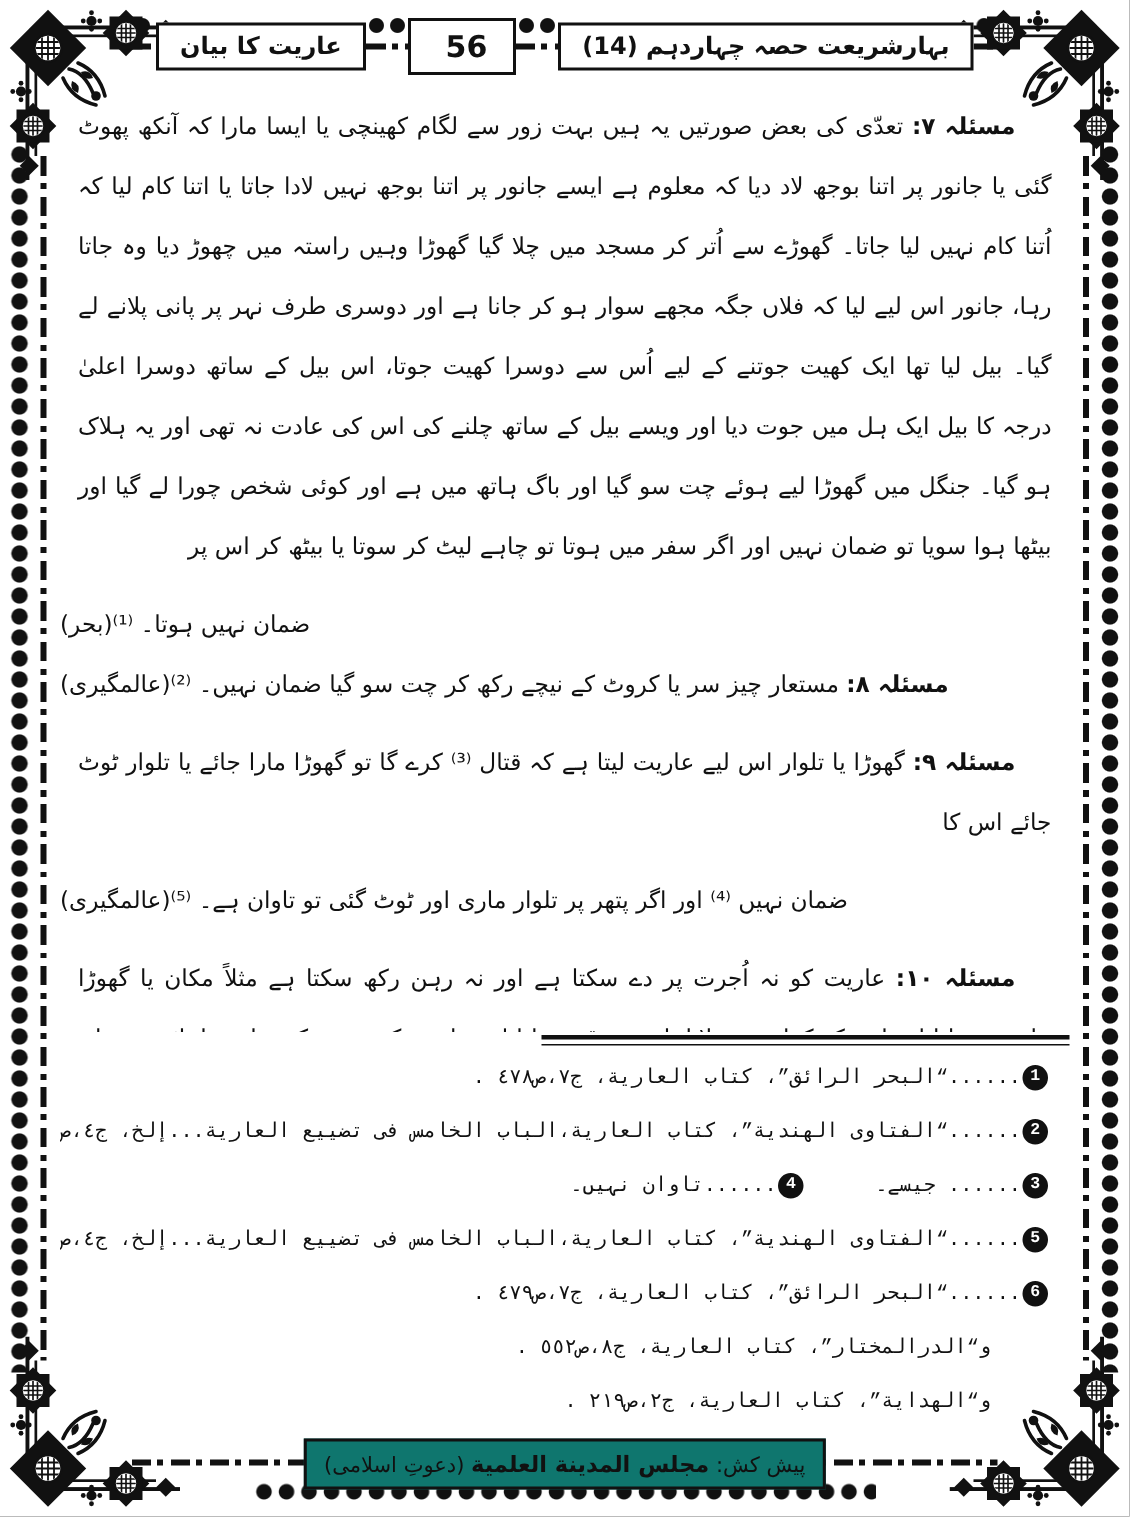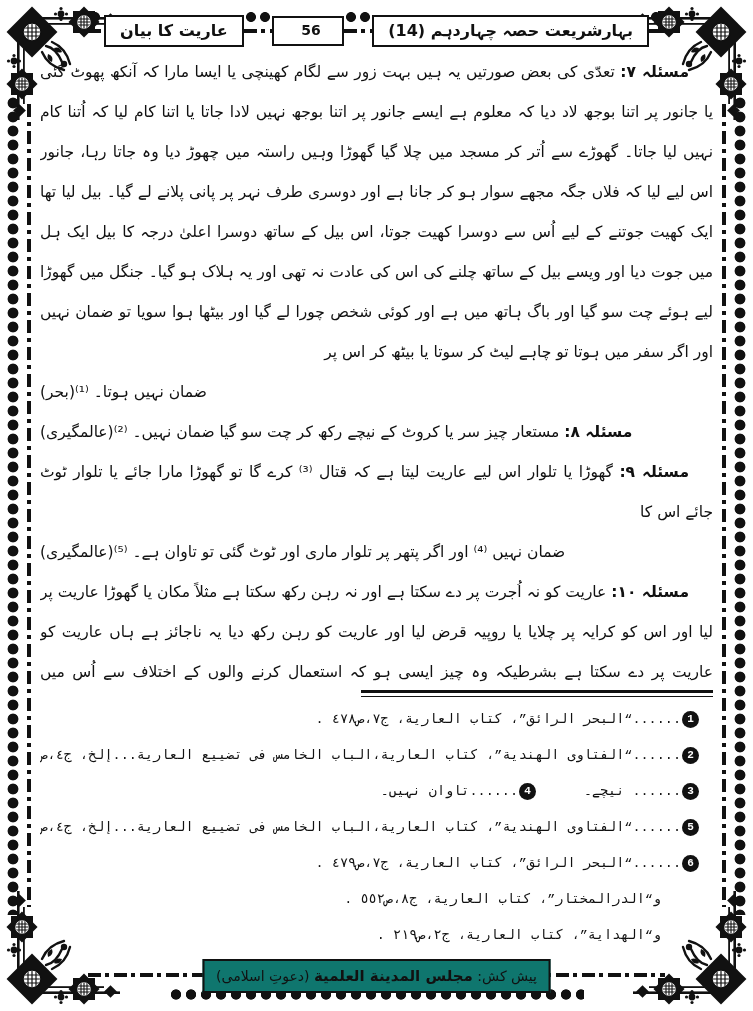--- a/index.html
+++ b/index.html
@@ -53,29 +53,29 @@
       repeating-linear-gradient(90deg,#111 0 13px,transparent 13px 17px,#111 17px 21px,transparent 21px 26px);
     background-size:14px 10px, 100% 4px;
     background-position:0 0, 0 17px;
     background-repeat:repeat-x, no-repeat;
   }
   .hbox{
     flex:0 0 auto; background:#fff; border:2.5px solid #111;
     padding:3px 14px; font-size:16px; font-weight:bold; white-space:nowrap;
     display:flex; align-items:center; justify-content:center; line-height:1.4;margin-top:16px;
   }
-  .hbox.page-num{font-family:"DejaVu Sans", sans-serif; font-size:14px; min-width:34px;padding-left:20px;}
+  .hbox.page-num{font-family:"DejaVu Sans", sans-serif; font-size:20px; min-width:34px;padding-left:20px;}
 
   
   .content{
     position:absolute; top:52px; left:40px; right:40px; height:636px;
     overflow:hidden; font-size:15.5px; line-height:40px; text-align:justify;
     direction:rtl;
   }
-  .para{margin:0; text-indent:24px;}
+  .para{margin:12px; text-indent:24px;}
   .para b{font-weight:bold;}
   .tailline{margin:0; text-align:left; text-indent:0;}
   .tailline b{font-weight:bold;}
 
   
   .fnsep{
     position:absolute; top:690px; right:40px; width:352px; height:3px;
     border-top:3px solid #111; border-bottom:1px solid #111;
   }
   .footnotes{
@@ -282,21 +282,21 @@
   <div class="fnsep"></div>
 
   <div class="footnotes">
     <div class="fnrow">
       <span class="fnnum">1</span><span>......“البحر الرائق”، كتاب العارية، ج٧،ص٤٧٨ .</span>
     </div>
     <div class="fnrow">
       <span class="fnnum">2</span><span>......“الفتاوى الهندية”، كتاب العارية،الباب الخامس فى تضييع العارية...إلخ، ج٤،ص٣٦٨ .</span>
     </div>
     <div class="fnrow">
-      <span class="fnnum">3</span><span>...... نیچے۔</span><span class="fnpair-gap"></span><span class="fnnum">4</span><span>......تاوان نہیں۔</span>
+      <span class="fnnum">3</span><span>...... جیسے۔</span><span class="fnpair-gap"></span><span class="fnnum">4</span><span>......تاوان نہیں۔</span>
     </div>
     <div class="fnrow">
       <span class="fnnum">5</span><span>......“الفتاوى الهندية”، كتاب العارية،الباب الخامس فى تضييع العارية...إلخ، ج٤،ص٣٦٩ .</span>
     </div>
     <div class="fnrow">
       <span class="fnnum">6</span><span>......“البحر الرائق”، كتاب العارية، ج٧،ص٤٧٩ .</span>
     </div>
     <div class="fnrow fnextra">
       <span>و“الدرالمختار”، كتاب العارية، ج٨،ص٥٥٢ .</span>
     </div>

